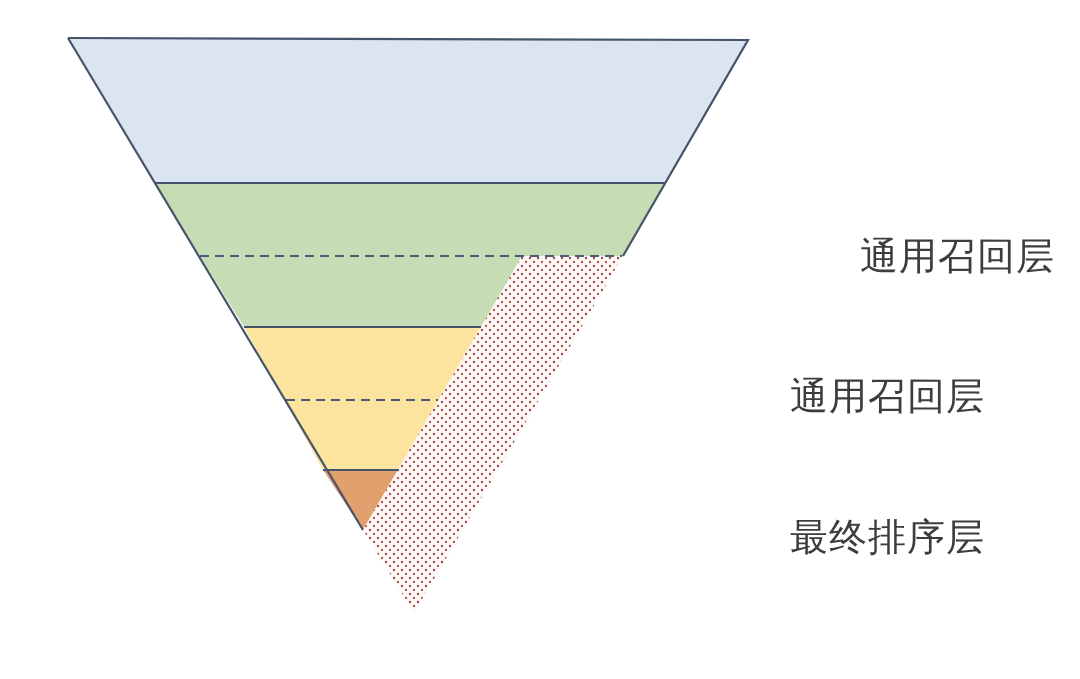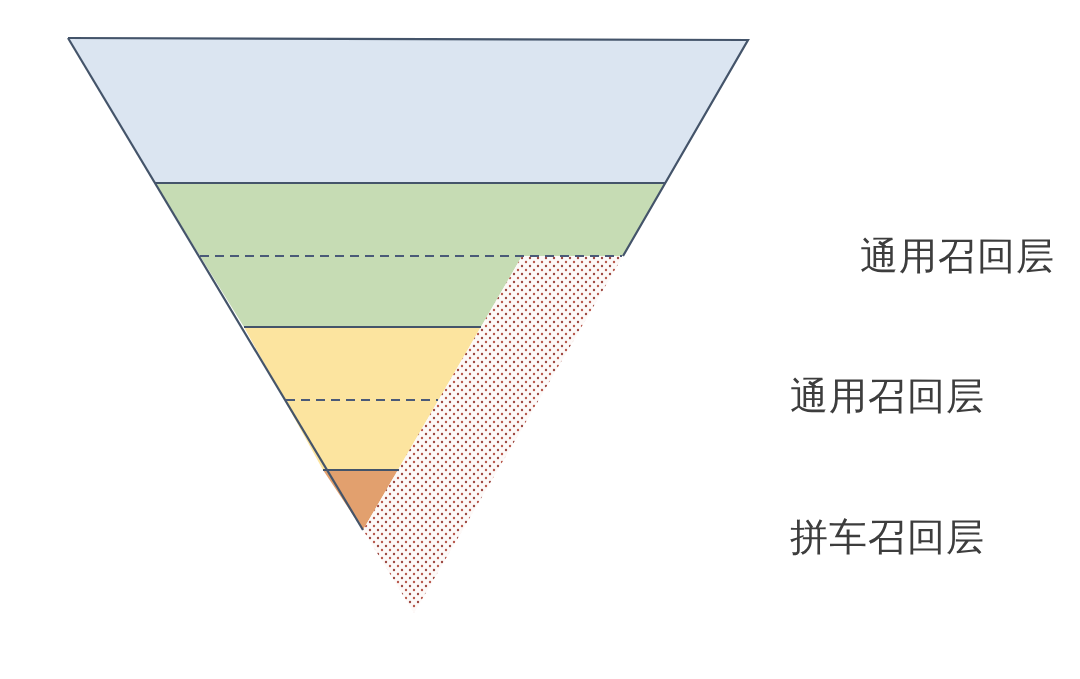--- a/index.html
+++ b/index.html
@@ -63,15 +63,15 @@
     <line x1="155" y1="183" x2="665" y2="183" stroke="#44546a" stroke-width="2.2"></line>
     <line x1="244" y1="327" x2="481" y2="327" stroke="#44546a" stroke-width="2.2"></line>
     <line x1="323" y1="470" x2="399" y2="470" stroke="#44546a" stroke-width="2.2"></line>
 
     <line x1="200" y1="256" x2="622" y2="256" stroke="#4a5a78" stroke-width="2.2" stroke-dasharray="9 6"></line>
     <line x1="286" y1="400" x2="438" y2="400" stroke="#4a5a78" stroke-width="2.2" stroke-dasharray="9 6"></line>
   </svg>
 
   <div id="label-1" class="layer-label">通用召回层</div>
   <div id="label-2" class="layer-label">通用召回层</div>
-  <div id="label-3" class="layer-label">拼车召回层</div>
+  <div id="label-3" class="layer-label">最终排序层</div>
 
 </div>
 
 </body></html>

